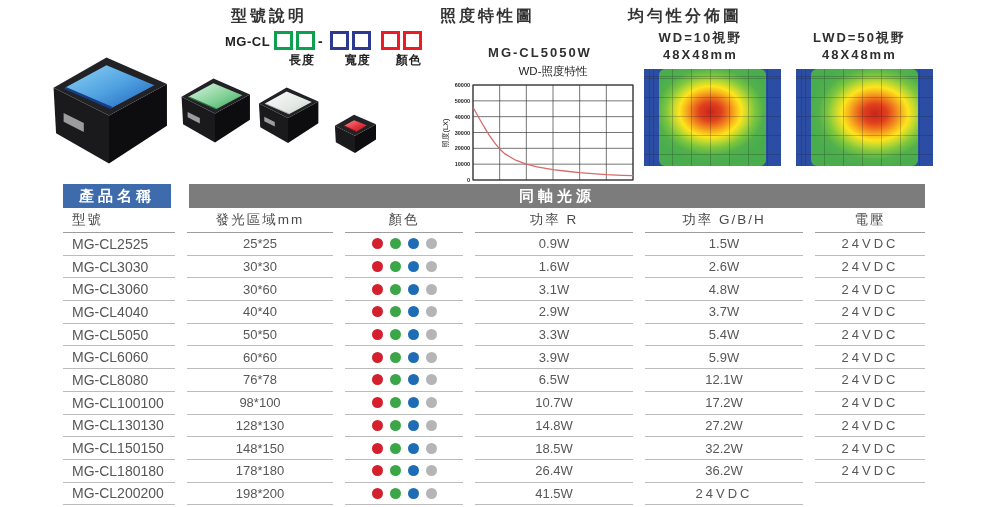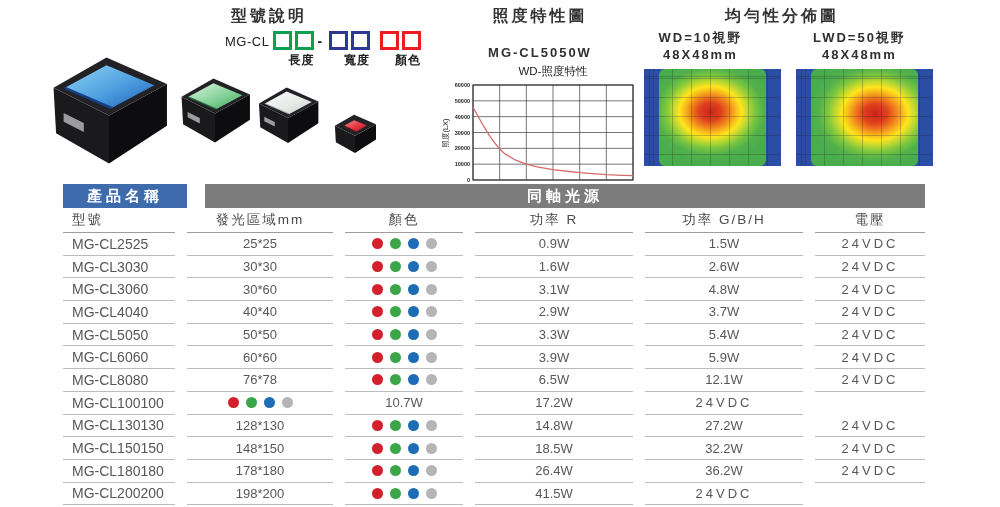--- a/index.html
+++ b/index.html
@@ -1,28 +1,28 @@
 <!DOCTYPE html>
 <html style="--header-blue: #3e6bac; --bar-gray: #7c7c7c; --dot-red: #d41f2c; --dot-green: #3aa648; --dot-blue: #1e6cb5; --dot-gray: #b5b5b7; --square-green: #0ca04f; --square-blue: #2b3990; --square-red: #ed1c24; --curve-red: #d96a6a; --heatmap-blue: #2b4ea4;"><head>
 <meta charset="utf-8">
 <style>
   html,body{margin:0;padding:0;background:#ffffff;}
   body{width:1000px;height:507px;position:relative;overflow:hidden;
        font-family:"Liberation Sans","DejaVu Sans",sans-serif;color:#3c3c3e;}
   .abs{position:absolute;}
 
   
-  .blk-title{font-weight:bold;font-size:16px;letter-spacing:3px;color:#333;text-align:center;}
+  .blk-title{font-weight:bold;font-size:16px;letter-spacing:3px;color:#333;text-align:left;}
   .blk-sub{font-weight:bold;font-size:13px;letter-spacing:2px;color:#2f2f2f;text-align:center;}
 
   
   #model-legend{left:225px;top:6px;width:210px;}
   #model-legend .blk-title{text-align:left;margin-left:6px;}
   .ml-row{display:flex;align-items:flex-start;margin-top:4px;}
-  .ml-prefix{font-weight:normal;font-size:13px;color:#222;margin-top:3px;letter-spacing:.5px;}
+  .ml-prefix{font-weight:bold;font-size:13px;color:#222;margin-top:3px;letter-spacing:.5px;}
   .ml-dash{font-weight:bold;font-size:14px;color:#222;margin:2px 3px 0 3px;}
   .ml-group{display:flex;flex-direction:column;align-items:flex-end;margin-left:4px;}
   .ml-group.gap{margin-left:10px;}
   .sqs{display:flex;gap:3px;}
   .sq{width:13px;height:13px;border:3px solid;background:#fff;display:inline-block;}
   .sq.g{border-color:var(--square-green);}
   .sq.b{border-color:var(--square-blue);}
   .sq.r{border-color:var(--square-red);}
   .ml-label{font-weight:bold;font-size:12px;color:#222;margin-top:2px;letter-spacing:1px;}
 
@@ -55,21 +55,21 @@
                        repeating-linear-gradient(to bottom,rgba(30,30,30,.55) 0 1px,transparent 1px 19px);
       background-position:9px 9px;}
 
   
   #products{left:0;top:0;width:440px;height:178px;}
   #products svg{position:absolute;}
 
   
   #spec-table{left:63px;top:184px;width:862px;}
   .hdr-bar{display:flex;height:24px;}
-  .hdr-name{width:124px;background:var(--header-blue);color:#fff;font-weight:bold;font-size:15px;
+  .hdr-name{width:108px;background:var(--header-blue);color:#fff;font-weight:bold;font-size:15px;
             letter-spacing:4px;display:flex;align-items:center;justify-content:center;margin-right:5px;}
   .hdr-group{flex:1;background:var(--bar-gray);color:#fff;font-weight:bold;font-size:15px;
              letter-spacing:4px;display:flex;align-items:center;justify-content:center;margin-left:13px;}
   .tgrid{display:grid;grid-template-columns:112px 146px 118px 158px 158px 110px;column-gap:12px;}
   .thead{height:25px;}
   .thead .cell{font-size:13.5px;color:#4a4a4c;letter-spacing:2px;border-bottom:1px solid #9d9d9d;
                display:flex;align-items:center;justify-content:center;}
   .thead .c-model{justify-content:flex-start;padding-left:9px;}
   .trow{height:22.7px;}
   .trow .cell{font-size:13px;color:#57575a;border-bottom:1px solid #bcbcbc;
@@ -337,20 +337,21 @@
           <span class="dot dot-green"></span>
           <span class="dot dot-blue"></span>
           <span class="dot dot-gray"></span>
         </div>
         <div class="cell">6.5W</div>
         <div class="cell">12.1W</div>
         <div class="cell c-volt">24VDC</div>
       </div>
       <div class="tgrid trow">
         <div class="cell c-model">MG-CL100100</div>
+        <div class="cell">98*100</div>
         <div class="cell c-dots">
           <span class="dot dot-red"></span>
           <span class="dot dot-green"></span>
           <span class="dot dot-blue"></span>
           <span class="dot dot-gray"></span>
         </div>
         <div class="cell">10.7W</div>
         <div class="cell">17.2W</div>
         <div class="cell c-volt">24VDC</div>
       </div>

